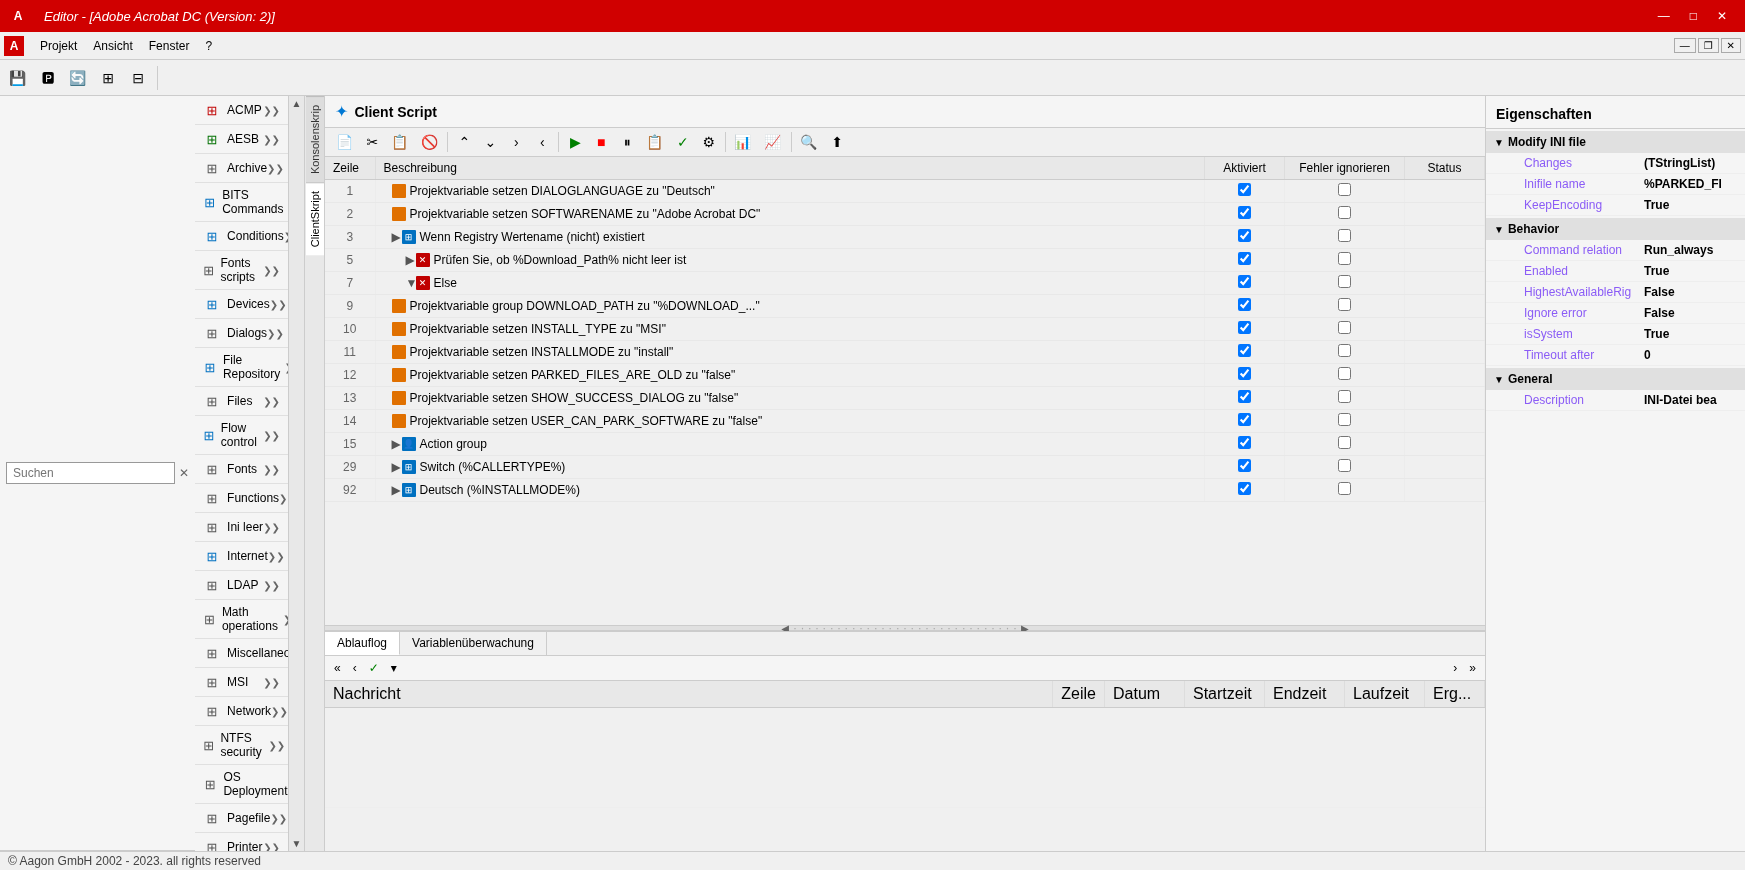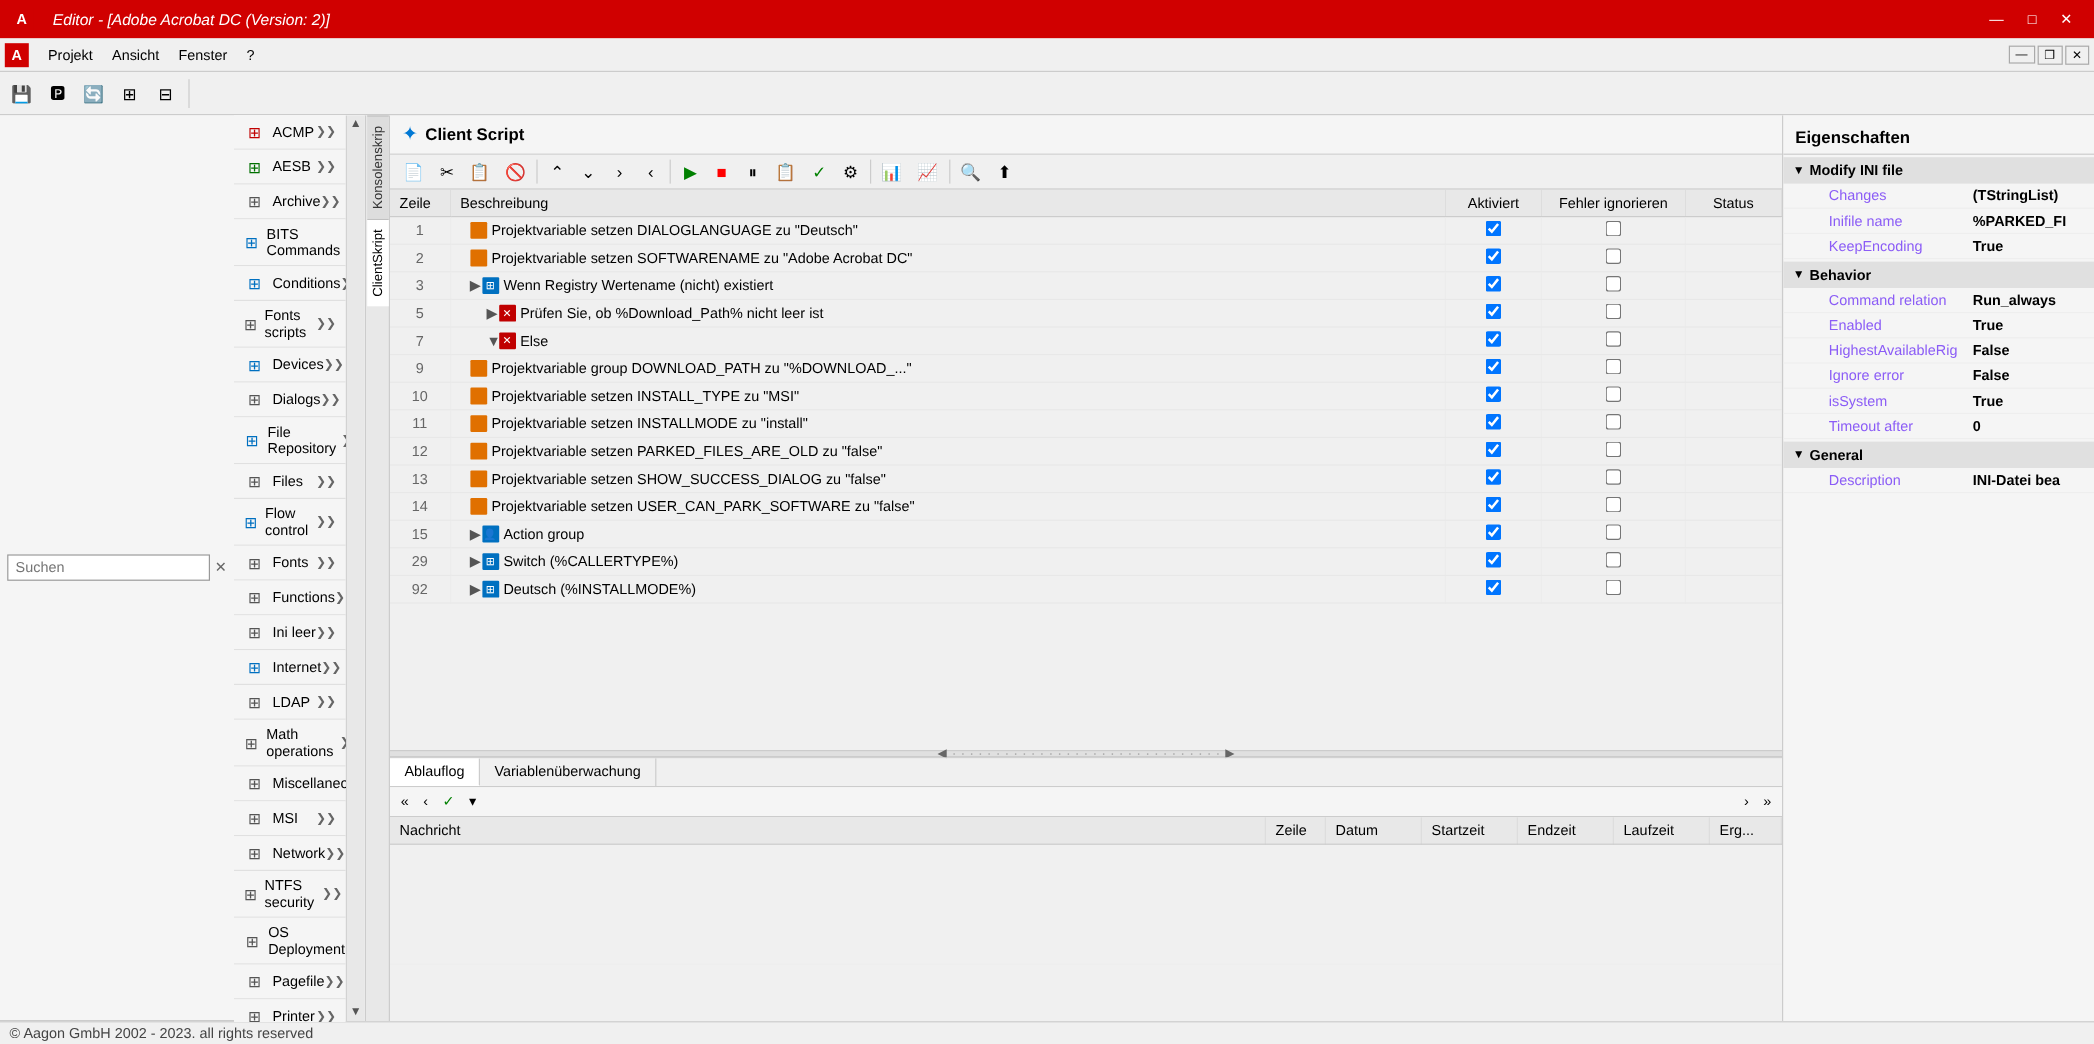--- a/index.html
+++ b/index.html
@@ -69,21 +69,21 @@
 
     
     .bottom-panel { height: 220px; display: flex; flex-direction: column; border-top: 1px solid #ccc; }
     .bottom-tabs { display: flex; border-bottom: 1px solid #ccc; background: #f0f0f0; }
     .bottom-tab { padding: 4px 12px; cursor: pointer; border-right: 1px solid #ccc; font-size: 12px; }
     .bottom-tab.active { background: #fff; border-bottom: 1px solid white; padding-left: 12px; }
     .bottom-toolbar { display: flex; align-items: center; padding: 2px 4px; border-bottom: 1px solid #ccc; background: #f5f5f5; gap: 2px; }
     .btb-btn { background: none; border: 1px solid transparent; cursor: pointer; padding: 2px 4px; font-size: 12px; }
     .bottom-table-container { flex: 1; overflow: auto; }
     .bottom-table { width: 100%; border-collapse: collapse; }
-    .bottom-table th { background: #e8e8e8; border-bottom: 1px solid #ccc; border-right: 1px solid #ddd; padding: 4px 8px; text-align: left; font-weight: normal; font-size: 12px; }
+    .bottom-table th { background: #e8e8e8; border-bottom: 1px solid #ccc; border-right: 1px solid #ddd; padding: 4px 8px; text-align: left; font-weight: normal; font-size: 16px; }
     .bottom-table td { border-bottom: 1px solid #eee; padding: 3px 8px; font-size: 12px; }
 
     
     .properties-panel { width: 260px; background: #f5f5f5; border-left: 1px solid #ccc; overflow-y: auto; flex-shrink: 0; padding: 4px 0; }
     .props-title { font-size: 14px; font-weight: bold; padding: 6px 10px; border-bottom: 1px solid #ccc; }
     .props-section { margin-top: 2px; }
     .props-section-header { display: flex; align-items: center; background: #e0e0e0; padding: 4px 8px; font-weight: bold; font-size: 12px; cursor: pointer; }
     .props-section-icon { margin-right: 4px; font-size: 10px; }
     .props-row { display: flex; padding: 3px 8px; border-bottom: 1px solid #eee; }
     .props-key { width: 120px; color: #8b5cf6; flex-shrink: 0; margin-left: 30px; }

